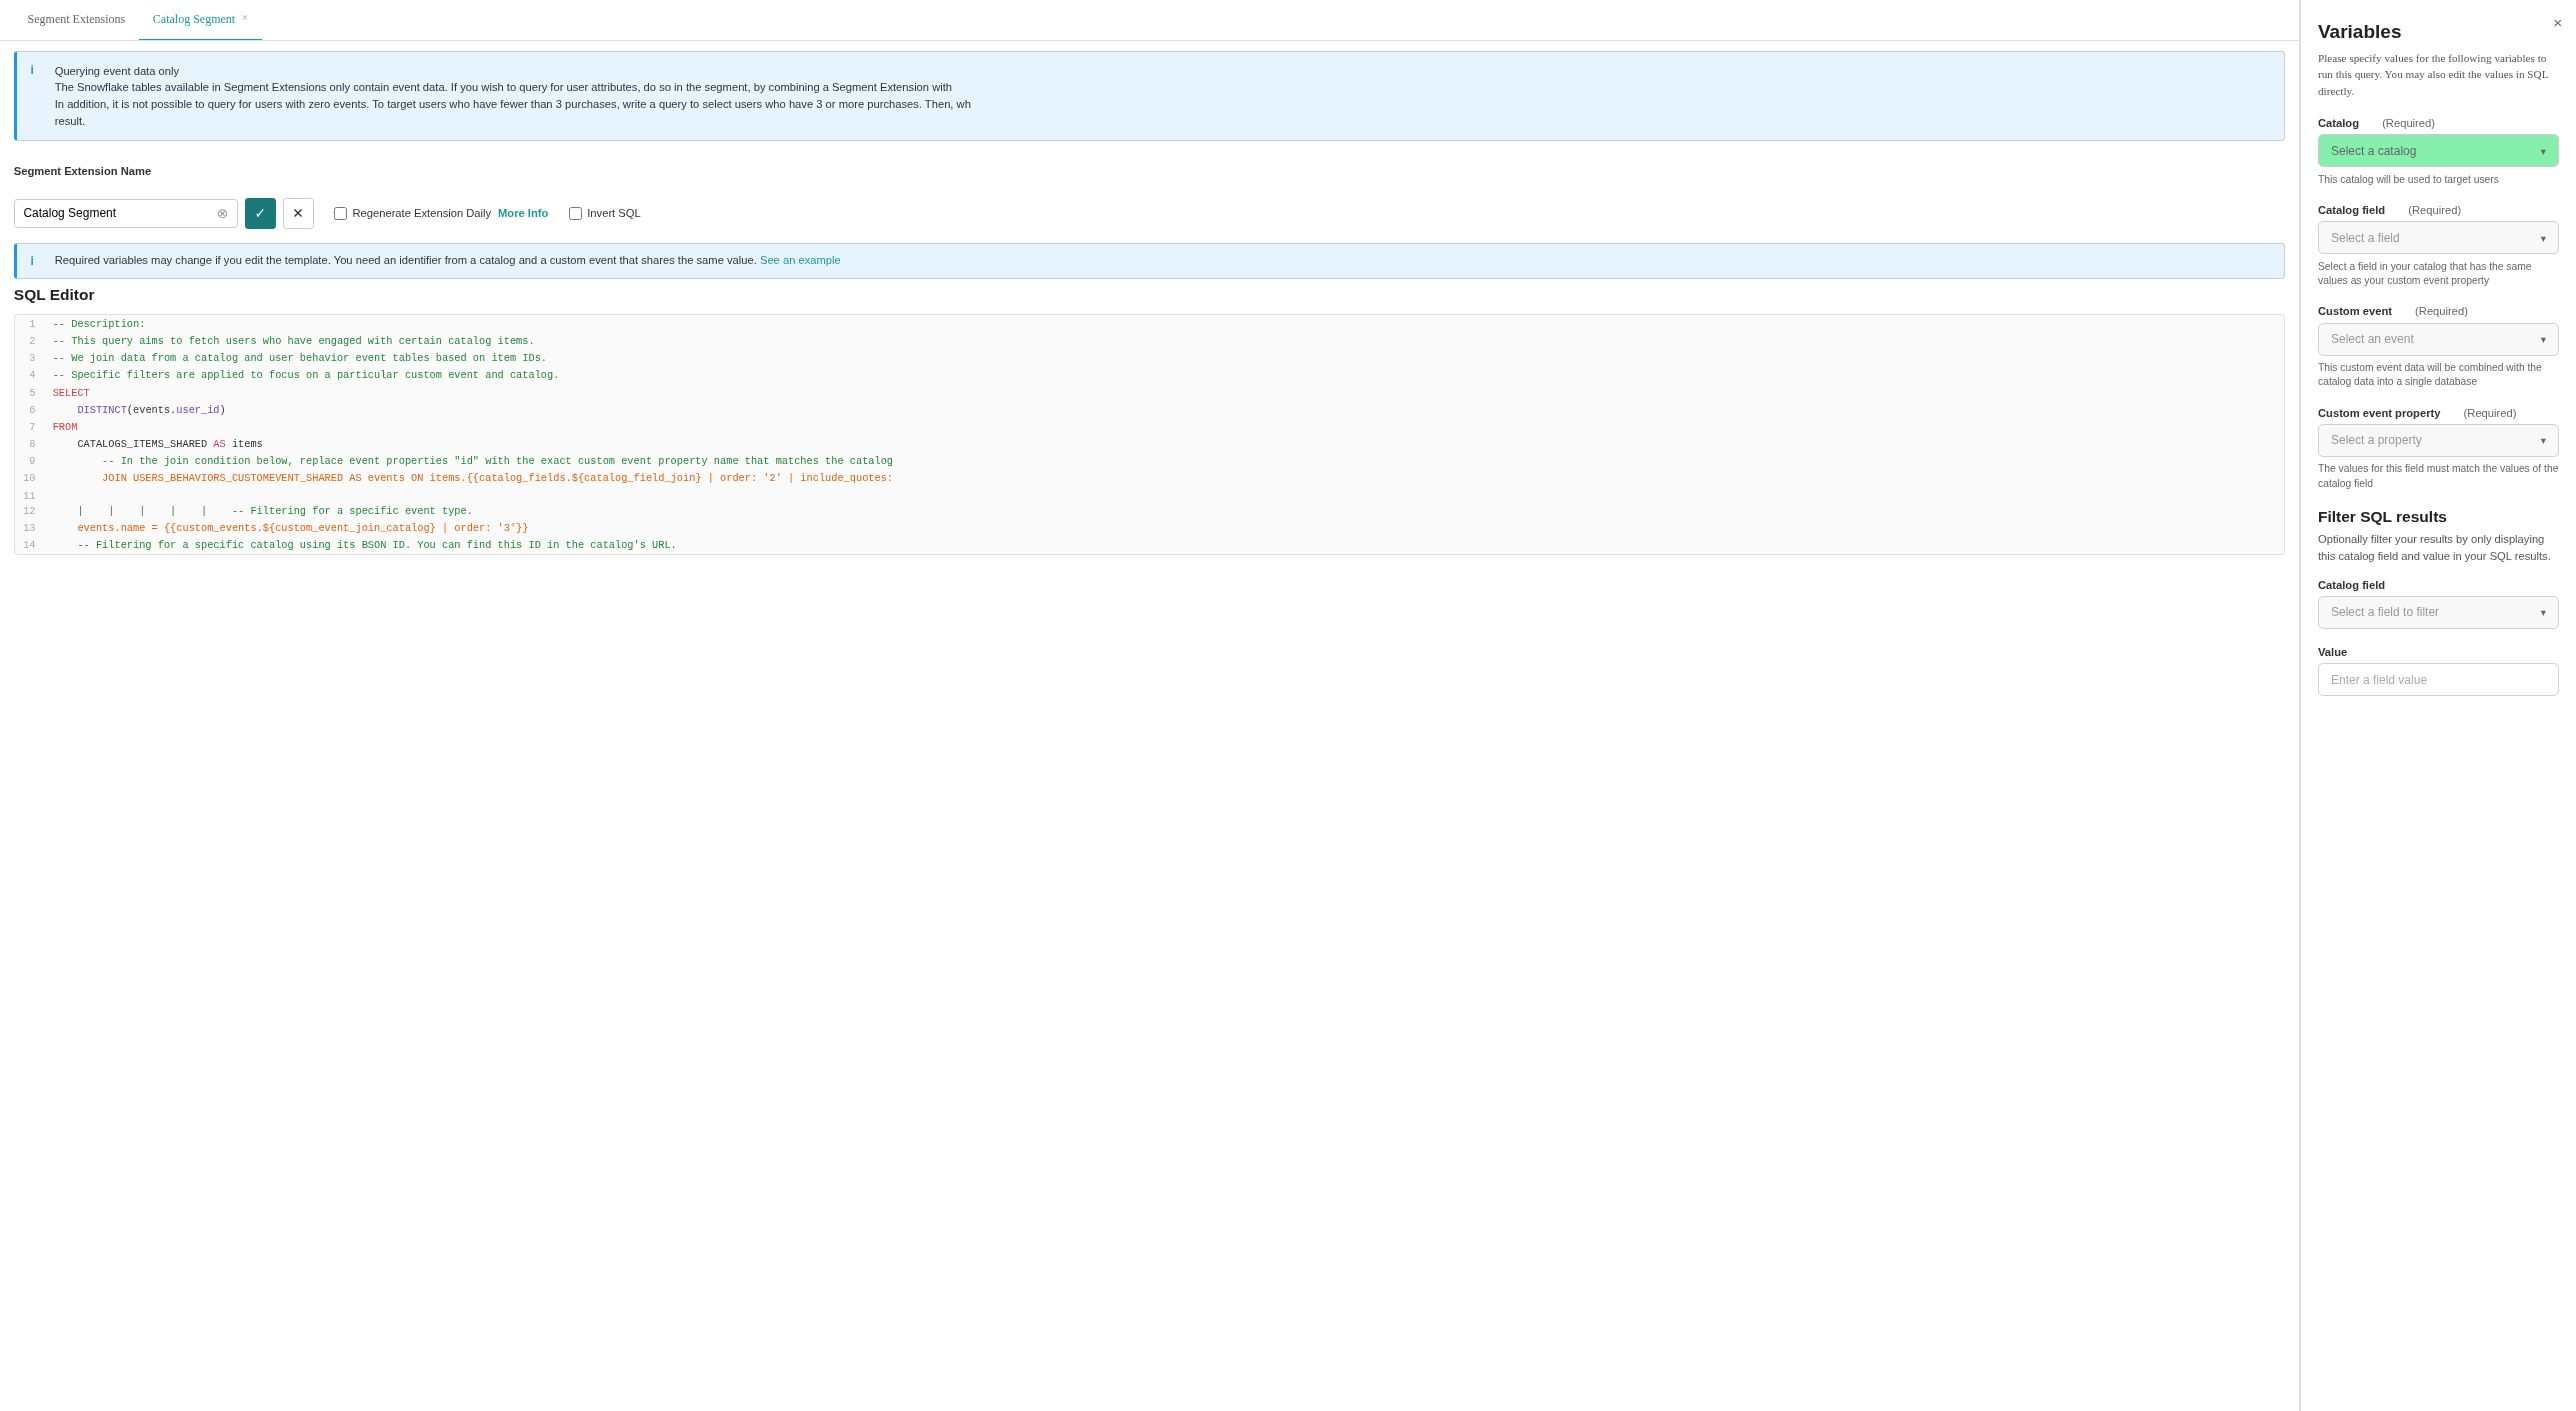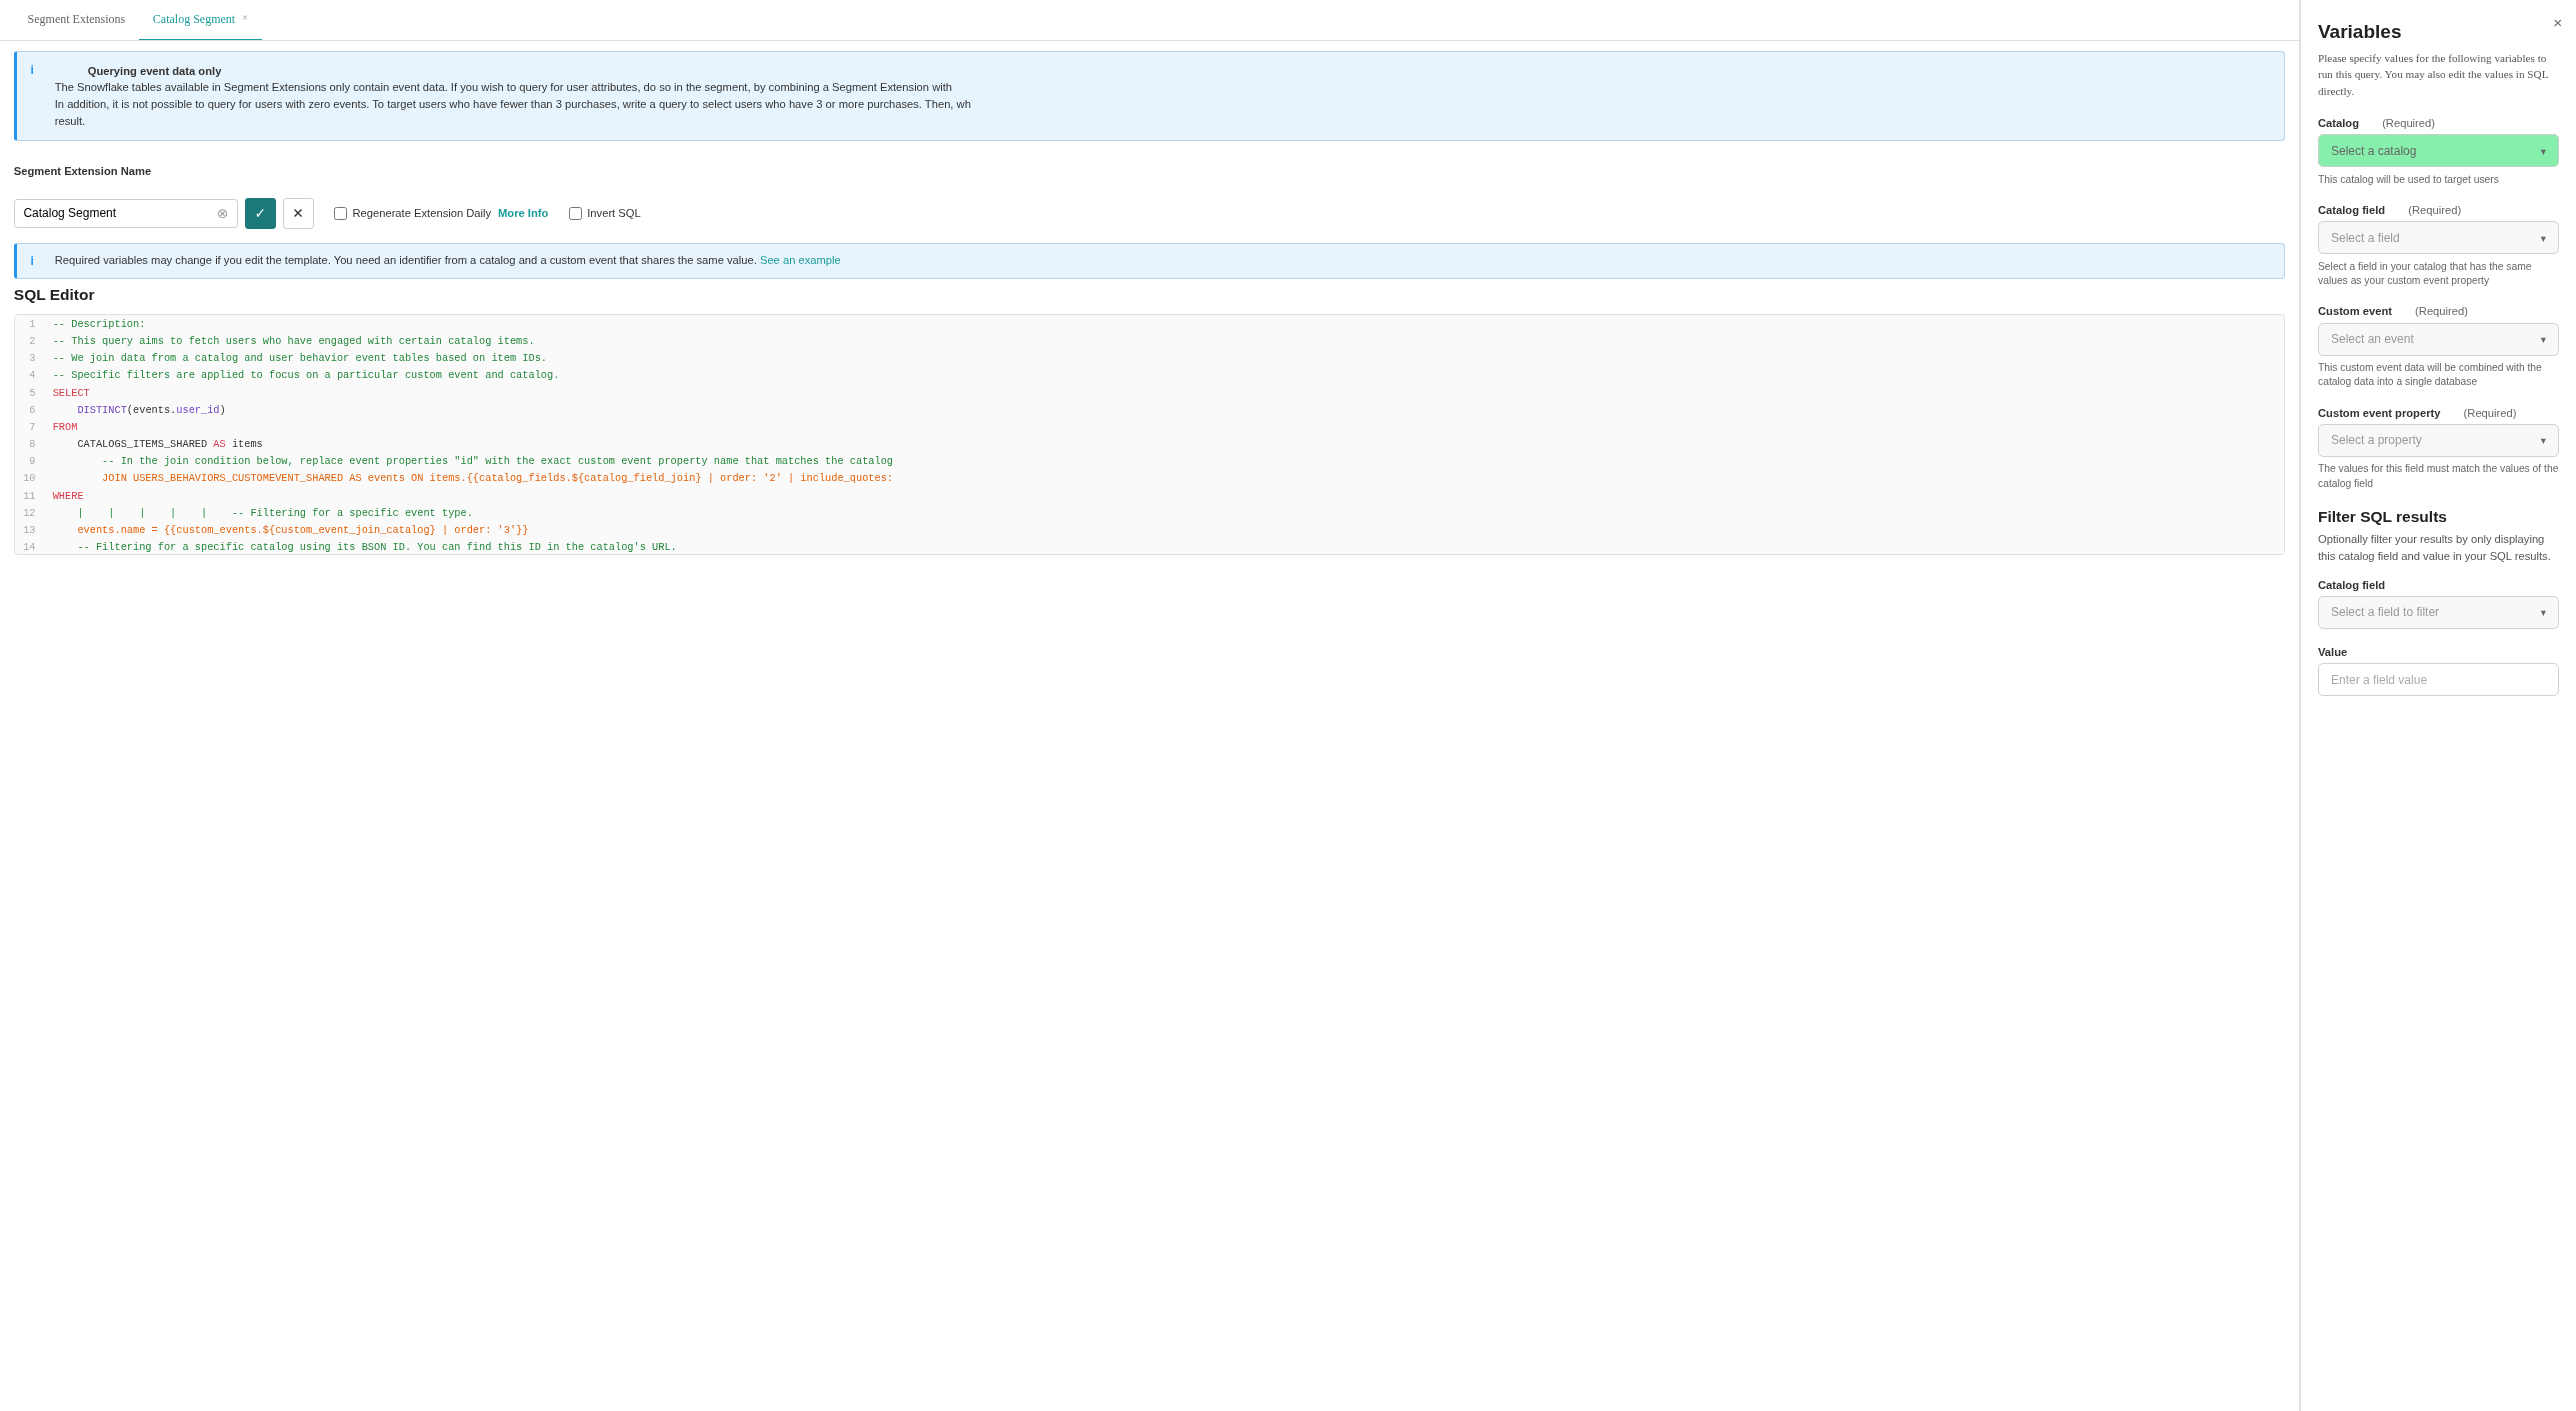--- a/index.html
+++ b/index.html
@@ -62,21 +62,21 @@
       color: #2196F3;
       font-weight: bold;
       font-size: 12px;
       min-width: 13.8px;
     }
     .alert-text {
       font-size: 11.2px;
       color: #333;
       line-height: 1.5;
     }
-    .alert-text strong { font-weight: 700; margin-left: 33px; }
+    .alert-text strong { font-weight: 400; }
 
     
     .form-section {
       padding: 13.8px 13.8px 6.9px;
     }
     .form-label {
       font-size: 11.2px;
       font-weight: 600;
       margin-bottom: 6.9px;
       color: #333;
@@ -421,21 +421,20 @@
         <div class="sql-line">
           <span class="line-num">9</span>
           <span class="line-code c-comment">        -- In the join condition below, replace event properties "id" with the exact custom event property name that matches the catalog</span>
         </div>
         <div class="sql-line">
           <span class="line-num">10</span>
           <span class="line-code c-template">        JOIN USERS_BEHAVIORS_CUSTOMEVENT_SHARED AS events ON items.{{catalog_fields.${catalog_field_join} | order: '2' | include_quotes:</span>
         </div>
         <div class="sql-line">
           <span class="line-num">11</span>
-          <span class="line-code"><span class="c-keyword">WHERE</span></span>
         </div>
         <div class="sql-line">
           <span class="line-num">12</span>
           <span class="line-code c-comment">    |    |    |    |    |    -- Filtering for a specific event type.</span>
         </div>
         <div class="sql-line">
           <span class="line-num">13</span>
           <span class="line-code c-template">    events.name = {{custom_events.${custom_event_join_catalog} | order: '3'}}</span>
         </div>
         <div class="sql-line">

